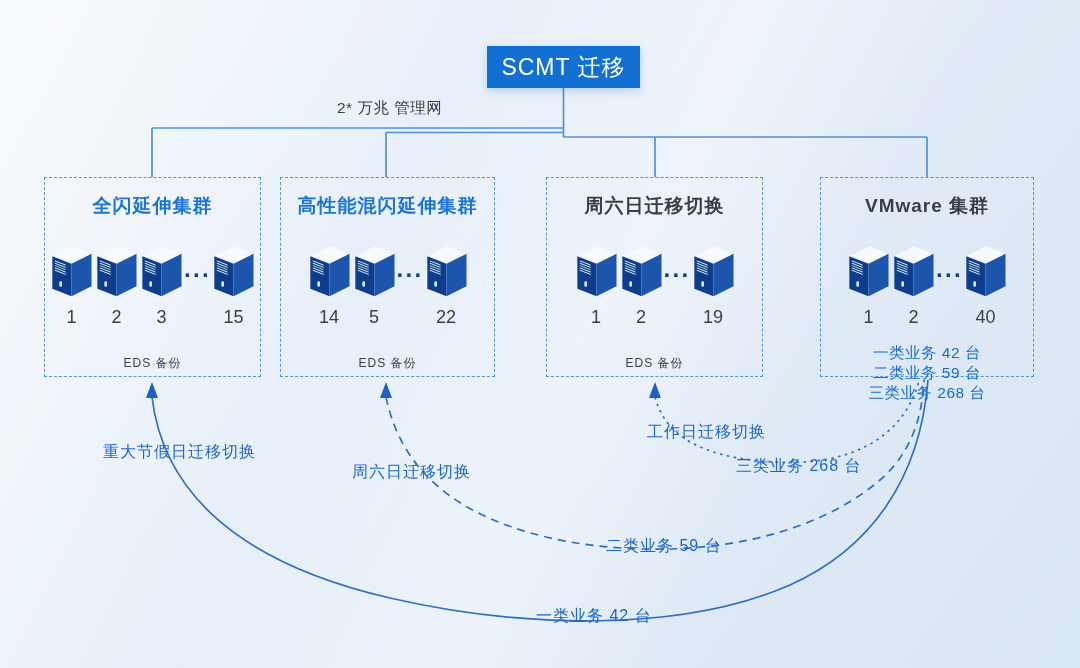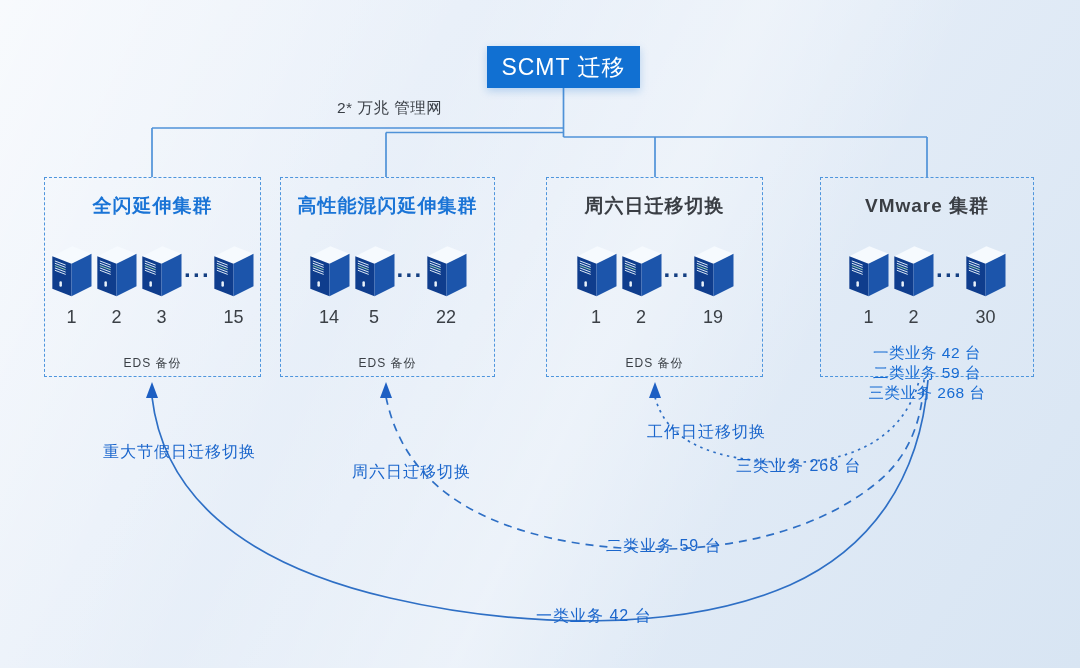--- a/index.html
+++ b/index.html
@@ -222,21 +222,21 @@
         <svg width="45" height="55" viewBox="0 0 54 66">
             <use href="#server-shape"></use>
           </svg>
         <div class="server-num">2</div>
       </div>
       <div class="dots-col">···</div>
       <div class="server-col">
         <svg width="45" height="55" viewBox="0 0 54 66">
             <use href="#server-shape"></use>
           </svg>
-        <div class="server-num">30</div>
+        <div class="server-num">40</div>
       </div>
     </div>
     <div class="services">
       <div class="service-line">一类业务 42 台</div>
       <div class="service-line">二类业务 59 台</div>
       <div class="service-line">三类业务 268 台</div>
     </div>
   </div>
 
   <div class="abs flow-label lbl-major">重大节假日迁移切换</div>

